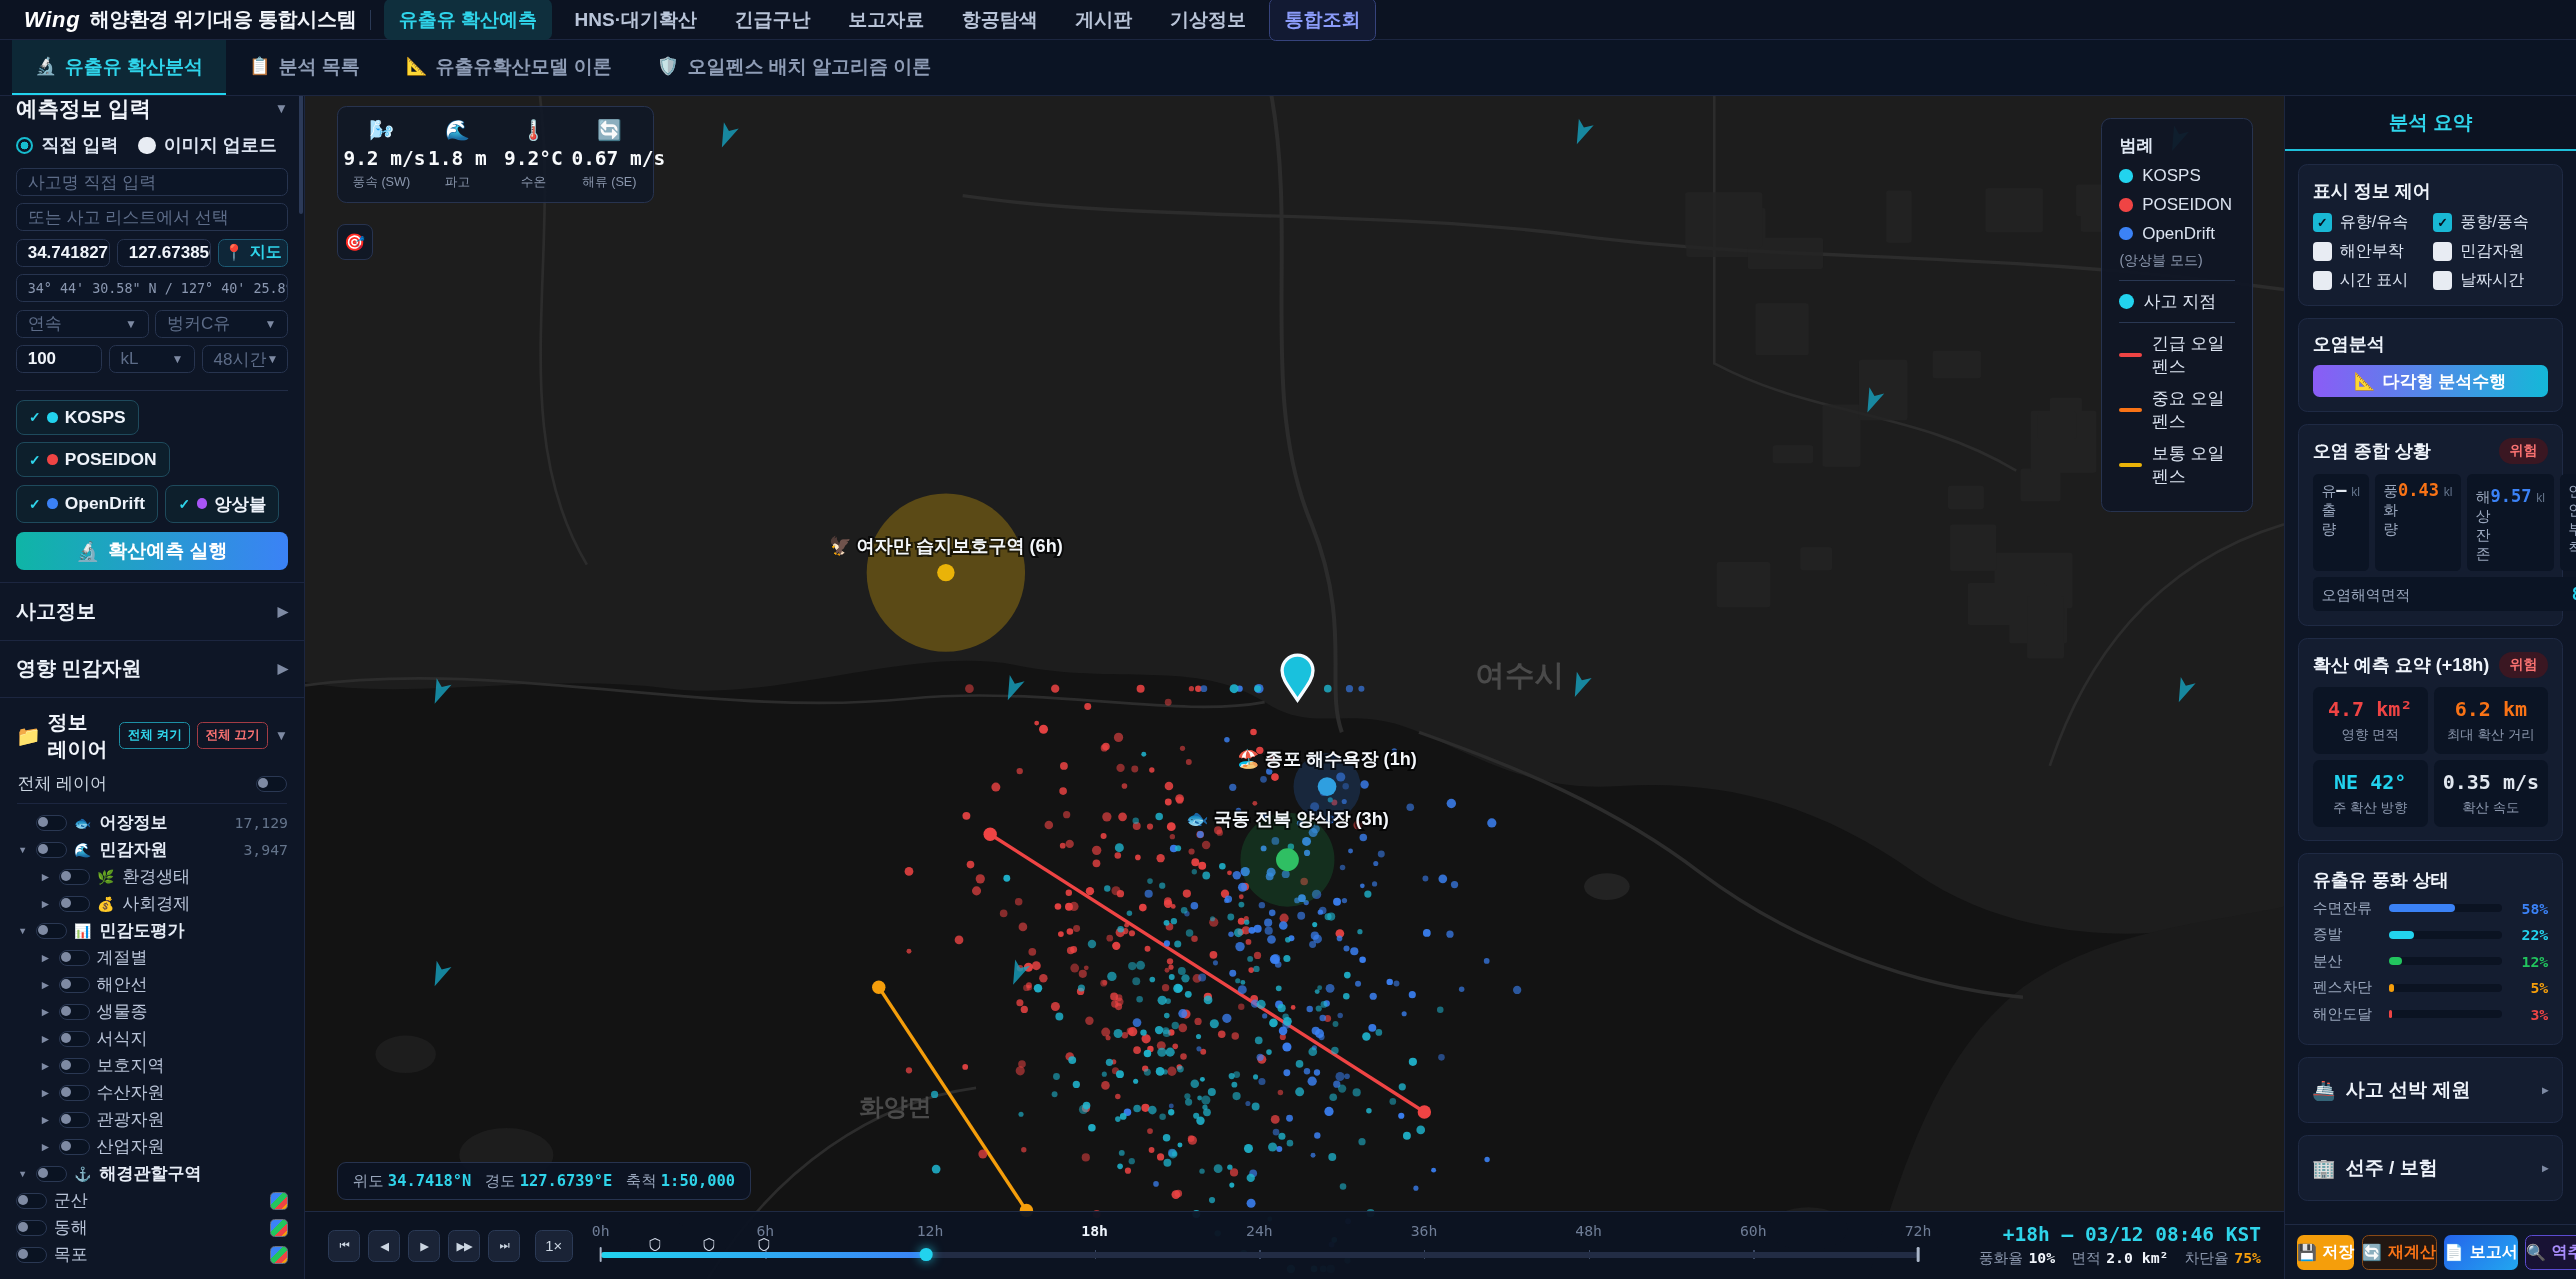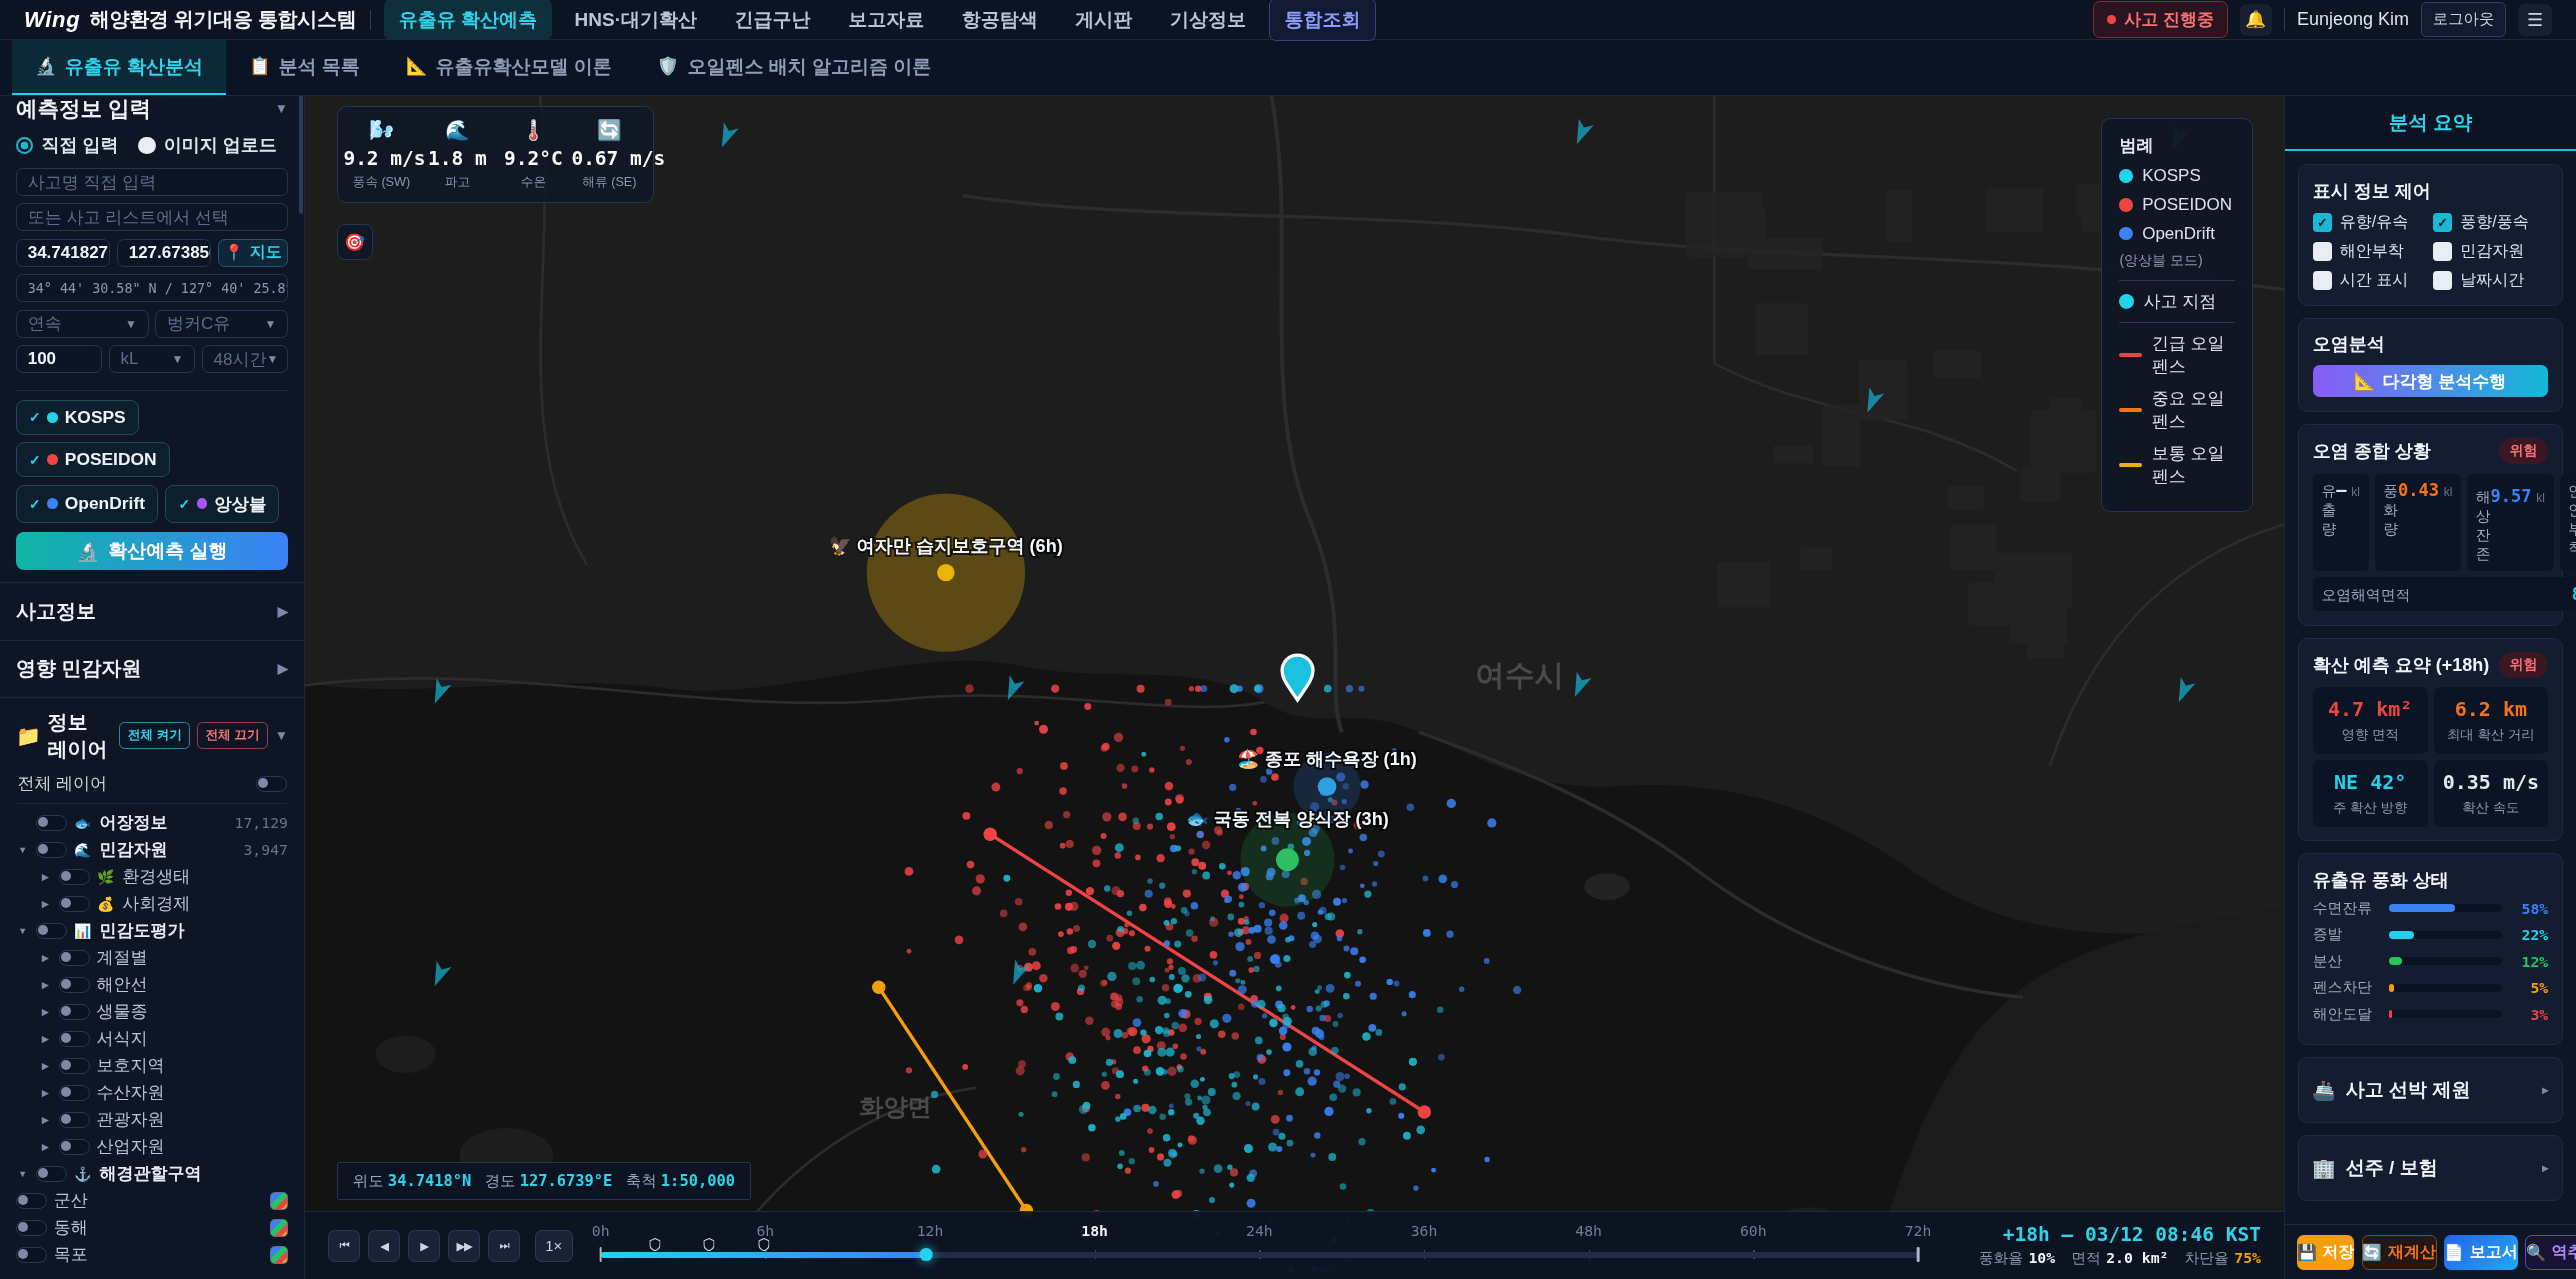--- a/index.html
+++ b/index.html
@@ -88,21 +88,21 @@
   .w-label{font-size:12.7px;color:#8b97ad;white-space:nowrap}
   .target-btn{position:absolute;left:32px;top:129px;width:36px;height:36px;border-radius:8px;background:rgba(17,24,39,.9);border:0.7px solid #27334f;display:flex;align-items:center;justify-content:center;font-size:17px;z-index:6}
   .legend{position:absolute;right:31px;top:23px;width:152px;background:rgba(15,22,37,.93);border:0.7px solid #27334f;border-radius:9.4px;padding:14.8px 17.4px;z-index:6}
   .lg-title{font-size:17px;font-weight:800;color:#dfe7f3;margin-bottom:9.4px}
   .lg-item{display:flex;align-items:center;gap:9.4px;font-size:17px;color:#dbe3f0;margin:8.7px 0}
   .lg-dot{width:13.4px;height:13.4px;border-radius:50%;flex:none}
   .lg-dot.big{width:14.8px;height:14.8px}
   .lg-note{font-size:14px;color:#8b97ad;margin:2.7px 0 1.3px}
   .lg-div{height:0.7px;background:#2a3853;margin:9.4px 0}
   .lg-line{width:23px;height:4px;border-radius:2px;flex:none}
-  .coordbar{position:absolute;left:32px;bottom:79px;background:rgba(12,20,36,.92);border:0.7px solid #27334f;border-radius:2px;padding:7.4px 14.8px;display:flex;gap:13.4px;font-size:15.4px;color:#9aa7bd;z-index:6;align-items:center;white-space:nowrap}
+  .coordbar{position:absolute;left:32px;bottom:79px;background:rgba(12,20,36,.92);border:0.7px solid #27334f;border-radius:9px;padding:7.4px 14.8px;display:flex;gap:13.4px;font-size:15.4px;color:#9aa7bd;z-index:6;align-items:center;white-space:nowrap}
   .coord-val{font-family:"DejaVu Sans Mono",monospace;color:#2fd4ea;font-weight:700}
 
   
   #bottombar{position:absolute;left:0;right:0;bottom:0;height:68px;background:rgba(12,19,34,.95);border-top:0.7px solid #1f2a44;display:flex;align-items:center;padding:0 23px;gap:8px;z-index:12}
   .pb-btn{width:32px;height:32px;flex:none;border-radius:6.7px;background:#1a2336;border:0.7px solid #2b3a56;color:#cbd5e1;font-size:11.4px;display:flex;align-items:center;justify-content:center;cursor:pointer;letter-spacing:-1.3px}
   .speed-btn{width:38px;font-size:14.8px;letter-spacing:0;margin-left:6.7px}
   .timeline{flex:1;position:relative;height:48px;margin:0 20px}
   .tl-label{position:absolute;top:0;transform:translateX(-50%);font-family:"DejaVu Sans Mono",monospace;font-size:14.8px;color:#6f7d96}
   .tl-label.active{color:#eef4fc;font-weight:800}
   .tl-track{position:absolute;left:0;right:0;bottom:12px;height:6px;background:#222c44;border-radius:3.4px}
@@ -169,35 +169,20 @@
   <div id="nav">
       <div class="nav-item active">유출유 확산예측</div>
       <div class="nav-item">HNS·대기확산</div>
       <div class="nav-item">긴급구난</div>
       <div class="nav-item">보고자료</div>
       <div class="nav-item">항공탐색</div>
       <div class="nav-item">게시판</div>
       <div class="nav-item">기상정보</div>
       <div class="nav-item highlight">통합조회</div>
     </div>
-  <div id="top-right">
-    <div class="alert-badge">
-      <span class="alert-dot"></span>
-      <span>사고 진행중</span>
-    </div>
-    <div class="bell-btn">
-        <span>🔔</span>
-      </div>
-    <div class="tr-sep"></div>
-    <span class="user-name">Eunjeong Kim</span>
-    <div class="logout-btn">로그아웃</div>
-    <div class="menu-btn">
-        <span>☰</span>
-      </div>
-  </div>
 </div>
 
 <div id="tabbar">
     <div class="tab active">
       <span class="tab-icon">🔬</span>
       <span>유출유 확산분석</span>
     </div>
     <div class="tab">
       <span class="tab-icon">📋</span>
       <span>분석 목록</span>

